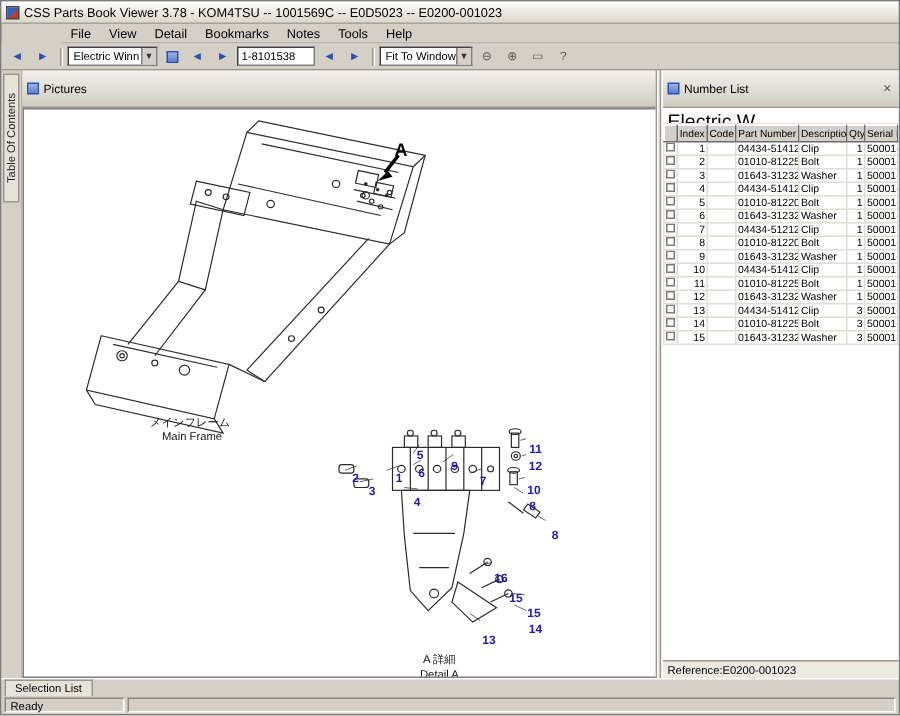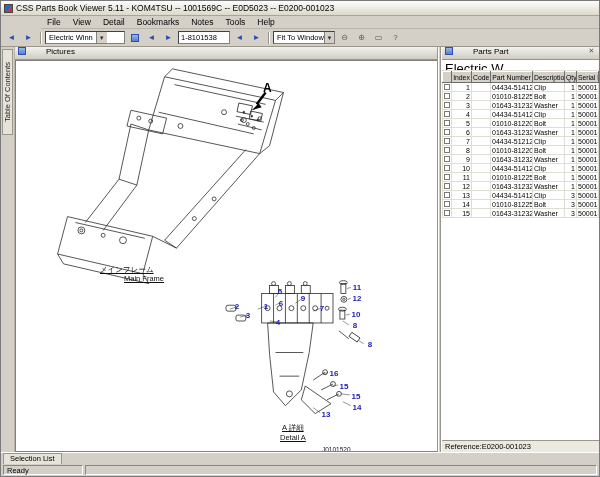--- a/index.html
+++ b/index.html
@@ -28,27 +28,27 @@
   .combo .drop { width:11px; height:100%; background:#d4d0c8; border-left:1px solid #808080; font-size:6px; color:#333; display:flex; align-items:center; justify-content:center; }
   .field { height:13px; width:52px; border:1px solid #808080; border-top-color:#404040; border-left-color:#404040; background:#fff; font-size:7.5px; padding:0 2px; font-family:"Liberation Sans",sans-serif; }
   .ico-box { width:8px; height:8px; border:1px solid #2a50b4; background:linear-gradient(#9db5e6,#5b7fc4); }
 
   
   .content { flex:1 1 auto; display:flex; min-height:0; }
   .vtabs { flex:0 0 14px; background:#d4d0c8; border-right:1px solid #b9b5ac; display:flex; flex-direction:column; align-items:center; padding-top:2px; }
   .vtab { writing-mode:vertical-rl; transform:rotate(180deg); font-size:7.5px; color:#222; background:#e6e3da; border:1px solid #9a968c; padding:4px 0; height:86px; text-align:center; }
 
   .pic-panel { flex:1 1 auto; display:flex; flex-direction:column; min-width:0; border-right:1px solid #9a968c; }
-  .panel-head { height:13px; flex:0 0 13px; display:flex; align-items:flex-start; gap:20px; padding:0 3px;
+  .panel-head { height:13px; flex:0 0 13px; display:flex; align-items:center; gap:3px; padding:12px 3px;
     background:linear-gradient(#f2f1ec,#cfccc2); border-bottom:1px solid #9a968c; font-size:8px; }
   .panel-head .ph-close { margin-left:auto; font-size:7px; color:#555; width:9px; text-align:center; }
   .pic-canvas { flex:1 1 auto; position:relative; background:#fff; border:1px solid #808080; border-right:none; overflow:hidden; }
   .pic-canvas svg { position:absolute; left:0; top:0; width:100%; height:100%; }
   .callout { position:absolute; transform:translate(-50%,-50%); color:#1c1cb4; font-size:8px; font-weight:700; line-height:1; }
-  .dlabel { position:absolute; font-size:7.5px; color:#111; white-space:nowrap;text-decoration:underline; }
+  .dlabel { position:absolute; font-size:7.5px; color:#111; white-space:nowrap; }
   .dlabel.small { font-size:6.5px; }
   .view-letter { position:absolute; font-size:12px; font-weight:700; color:#000; }
 
   .splitter { flex:0 0 3px; background:#d4d0c8; border-left:1px solid #fff; border-right:1px solid #9a968c; }
 
   .parts-panel { flex:0 0 158px; display:flex; flex-direction:column; background:#fff; border-left:1px solid #fff; }
   .book-label { flex:0 0 11px; font-size:13px; padding:1px 3px 0 3px; background:#fff; text-align:left; border-bottom:1px solid #e4e2da; white-space:nowrap; overflow:hidden; }
   .table-wrap { flex:1 1 auto; overflow:hidden; background:#fff; position:relative; }
   table.parts { border-collapse:collapse; table-layout:fixed; width:156px; font-size:7px; }
   table.parts th { background:#d4d0c8; border:1px solid; border-color:#fff #6c6c6c #6c6c6c #fff; font-weight:400; font-size:6.8px; height:11px; padding:0 1px; overflow:hidden; white-space:nowrap; }
@@ -65,38 +65,38 @@
   .status-cell { border:1px solid; border-color:#8c887e #fff #fff #8c887e; font-size:7.5px; padding:0 3px; }
   .status-cell.grow { flex:1; }
 </style>
 </head>
 <body>
 
 <div class="window">
 
   <div class="titlebar">
     <span class="app-ico"></span>
-    <span class="title-text">CSS Parts Book Viewer 5.11 - KOM4TSU -- 1001569C -- E0D5023 -- E0200-001023</span>
+    <span class="title-text">CSS Parts Book Viewer 3.78 - KOM4TSU -- 1001569C -- E0D5023 -- E0200-001023</span>
   </div>
 
   <div class="menubar">
     <span class="menu-item">File</span>
     <span class="menu-item">View</span>
     <span class="menu-item">Detail</span>
     <span class="menu-item">Bookmarks</span>
     <span class="menu-item">Notes</span>
     <span class="menu-item">Tools</span>
     <span class="menu-item">Help</span>
   </div>
 
   <div class="toolbar">
     <span class="tbtn">◄</span>
     <span class="tbtn">►</span>
     <span class="tsep"></span>
-    <span class="combo" style="width:80px">
+    <span class="combo" style="width:60px">
       <span class="val">Electric Winn</span>
       <span class="drop">▼</span>
     </span>
     <span class="tbtn">
         <span class="ico-box"></span>
       </span>
     <span class="tbtn">◄</span>
     <span class="tbtn">►</span>
     <input class="field" value="1-8101538" style="">
     <span class="tbtn">◄</span>
@@ -232,21 +232,21 @@
               <circle cx="244" cy="60" r="1"></circle>
           </g>
 
           <g>
             <path d="M252,32 L243,44" stroke="#000" stroke-width="2.4"></path>
             <polygon points="238,50 245,43 248,47" fill="#000"></polygon>
           </g>
         </svg>
         <span class="view-letter" style="left:247px;top:20px">A</span>
         <span class="dlabel" style="left:84px;top:204px">メインフレーム</span>
-        <span class="dlabel" style="left:108px;top:213px">Main Frame</span>
+        <span class="dlabel" style="left:92px;top:213px">Main Frame</span>
         <span class="dlabel" style="left:266px;top:362px">A 詳細</span>
         <span class="dlabel" style="left:264px;top:372px">Detail A</span>
         <span class="dlabel small" style="left:306px;top:385px">J0101520</span>
       <span class="callout" style="left: 264px; top: 231px; color: rgb(28, 28, 180);">5</span>
           <span class="callout" style="left: 265px; top: 243px; color: rgb(28, 28, 180);">6</span>
           <span class="callout" style="left: 221px; top: 246px; color: rgb(28, 28, 180);">2</span>
           <span class="callout" style="left: 232px; top: 255px; color: rgb(28, 28, 180);">3</span>
           <span class="callout" style="left: 250px; top: 246px; color: rgb(28, 28, 180);">1</span>
           <span class="callout" style="left: 262px; top: 262px; color: rgb(28, 28, 180);">4</span>
           <span class="callout" style="left: 287px; top: 238px; color: rgb(28, 28, 180);">9</span>
@@ -262,21 +262,21 @@
           <span class="callout" style="left: 341px; top: 347px; color: rgb(28, 28, 180);">14</span>
           <span class="callout" style="left: 310px; top: 354px; color: rgb(28, 28, 180);">13</span>
         </div>
     </div>
 
     <div class="splitter"></div>
 
     <div class="parts-panel">
       <div class="panel-head">
         <span class="ico-box"></span>
-        <span>Parts Part</span>
+        <span>Number List</span>
         <span class="ph-close">✕</span>
       </div>
       <div class="book-label">Electric W</div>
       <div class="table-wrap">
         <table class="parts">
           <colgroup>
             <col style="width:9px">
               <col style="width:20px">
               <col style="width:19px">
             <col style="width:42px">

